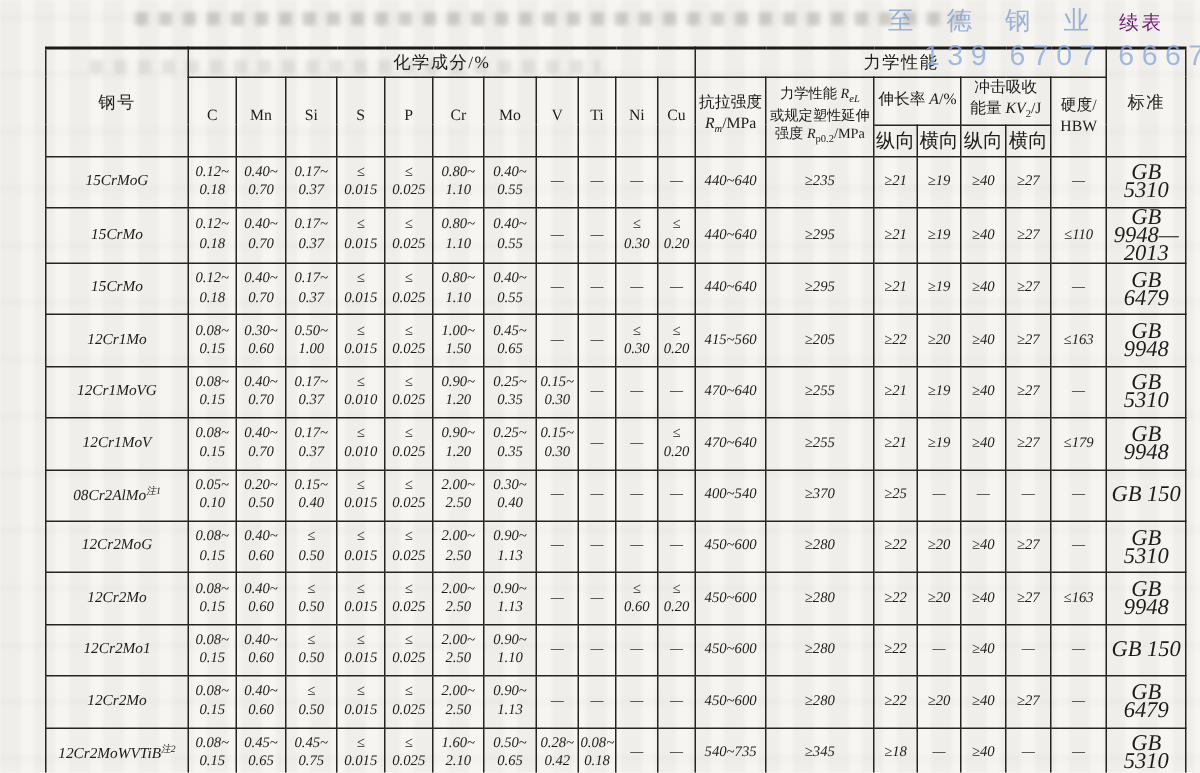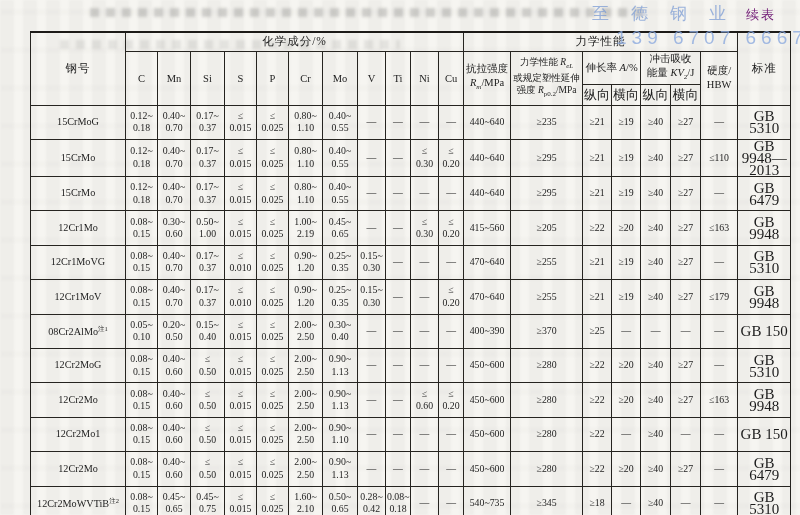--- a/index.html
+++ b/index.html
@@ -59,21 +59,21 @@
   .hdr-md { font-size: 10.5px; line-height: 14px; text-align: center; }
   .dir { font-size: 13px; }
   .pre { white-space: pre-line; }
   tbody td { font-size: 9.8px; line-height: 12.5px; white-space: pre-line; }
   td.grade { font-size: 10.2px; white-space: nowrap; }
   td.std { font-size: 15px; line-height: 12px; }
   sup.note { font-size: 6.5px; vertical-align: super; letter-spacing: 0; }
   .ital { font-style: italic; font-family: "Liberation Serif", serif; }
   sub.s { font-size: 7px; vertical-align: sub; font-style: italic; }
   sub.sn { font-size: 7px; vertical-align: sub; font-style: normal; }
-  tbody tr { height: 34.4px; }
+  tbody tr { height: 34.4px; font-style: italic; }
   thead tr.r1 { height: 19px; }
   thead tr.r2 { height: 30px; }
   thead tr.r3 { height: 21px; }
 </style>
 </head>
 <body>
 
 <div class="bleed"></div>
 <div class="bleed-strip" style="left:90px;top:8px;width:560px;"></div>
 <div class="bleed-strip" style="left:60px;top:40px;width:340px;opacity:.5;"></div>
@@ -247,21 +247,21 @@
 0.15</td>
         <td>0.30~
 0.60</td>
         <td>0.50~
 1.00</td>
         <td>≤
 0.015</td>
         <td>≤
 0.025</td>
         <td>1.00~
-2.19</td>
+1.50</td>
         <td>0.45~
 0.65</td>
         <td>—</td>
         <td>—</td>
         <td>≤
 0.30</td>
         <td>≤
 0.20</td>
         <td>415~560</td>
         <td>≥205</td>
@@ -346,21 +346,21 @@
         <td>≤
 0.025</td>
         <td>2.00~
 2.50</td>
         <td>0.30~
 0.40</td>
         <td>—</td>
         <td>—</td>
         <td>—</td>
         <td>—</td>
-        <td>400~390</td>
+        <td>400~540</td>
         <td>≥370</td>
         <td>≥25</td>
         <td>—</td>
         <td>—</td>
         <td>—</td>
         <td>—</td>
         <td class="std">GB 150</td>
       </tr>
       <tr>
         <td class="grade"><span>12Cr2MoG</span></td>

